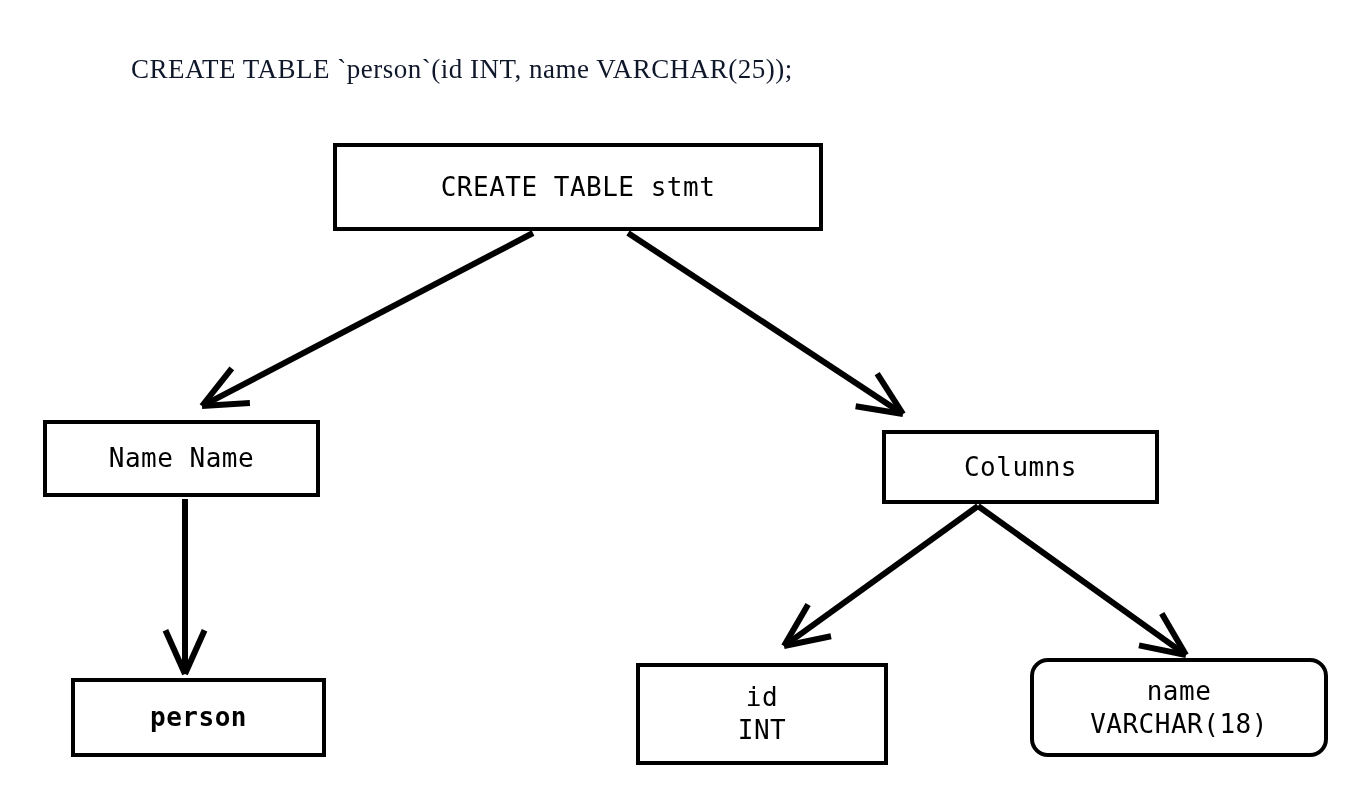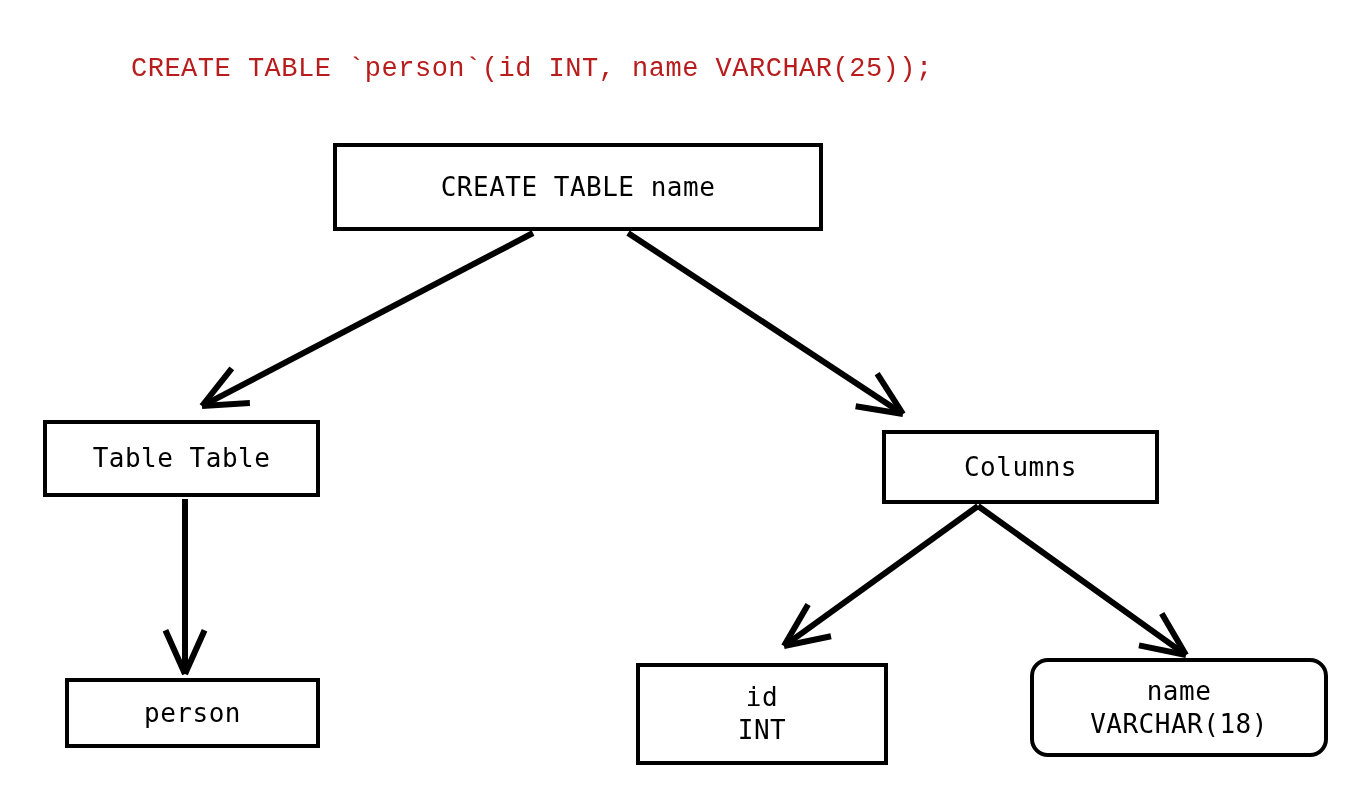--- a/index.html
+++ b/index.html
@@ -21,25 +21,25 @@
     left: 0;
     top: 0;
     width: 1362px;
     height: 804px;
     pointer-events: none;
   }
   .sql-title {
     position: absolute;
     left: 131px;
     top: 52px;
-    font-family: Liberation Mono, monospace;
+    font-family: Liberation Serif, serif;
     font-size: 27px;
     line-height: 34px;
     letter-spacing: 0.5px;
-    color: #b91c1c;
+    color: #0f172a;
     white-space: pre;
   }
   .node {
     position: absolute;
     box-sizing: border-box;
     background: #ffffff;
     border: 4px solid #000000;
     color: #000000;
     display: flex;
     flex-direction: column;
@@ -85,32 +85,32 @@
         <line x1="784" y1="646" x2="830.9938664678793" y2="636.2236758237505" stroke="#000000" stroke-width="6" stroke-linecap="butt"></line>
       </g>
       <g>
         <line x1="978" y1="506" x2="1184.3741190427365" y2="653.8353064296526" stroke="#000000" stroke-width="6" stroke-linecap="butt"></line>
         <line x1="1186" y1="655" x2="1138.9722424417132" y2="645.3880273076236" stroke="#000000" stroke-width="6" stroke-linecap="butt"></line>
         <line x1="1186" y1="655" x2="1161.7682093818917" y2="613.5654694314011" stroke="#000000" stroke-width="6" stroke-linecap="butt"></line>
       </g>
     </svg>
 
   <div class="node" id="node-root" style="left: 333px; top: 143px; width: 490px; height: 88px;">
-    <span class="line">CREATE TABLE name</span>
+    <span class="line">CREATE TABLE stmt</span>
   </div>
 
   <div class="node" id="node-table-name" style="left: 43px; top: 420px; width: 277px; height: 77px;">
-    <span class="line">Table Table</span>
+    <span class="line">Name Name</span>
   </div>
 
   <div class="node" id="node-columns" style="left: 882px; top: 430px; width: 277px; height: 74px;">
     <span class="line">Columns</span>
   </div>
 
-  <div class="node" id="node-person" style="left: 65px; top: 678px; width: 255px; height: 70px;">
+  <div class="node" id="node-person" style="left: 71px; top: 678px; width: 255px; height: 79px; font-weight: bold;">
     <span class="line">person</span>
   </div>
 
   <div class="node" id="node-column-id" style="left: 636px; top: 663px; width: 252px; height: 102px;">
     <span class="line">id</span>
     <span class="line">INT</span>
   </div>
 
   <div class="node" id="node-column-name" style="left: 1030px; top: 658px; width: 298px; height: 99px; border-radius: 18px;">
     <span class="line">name</span>

